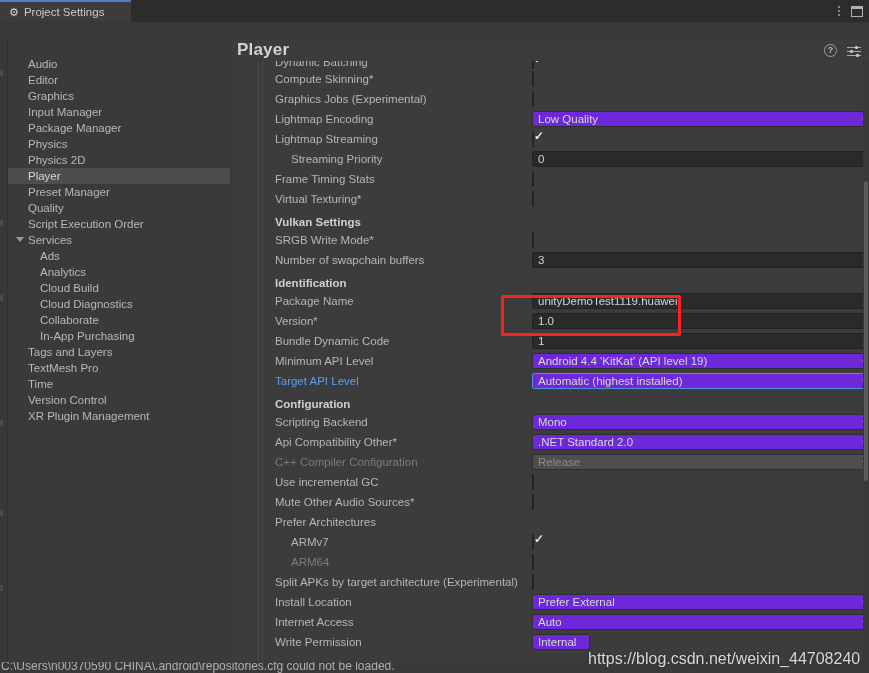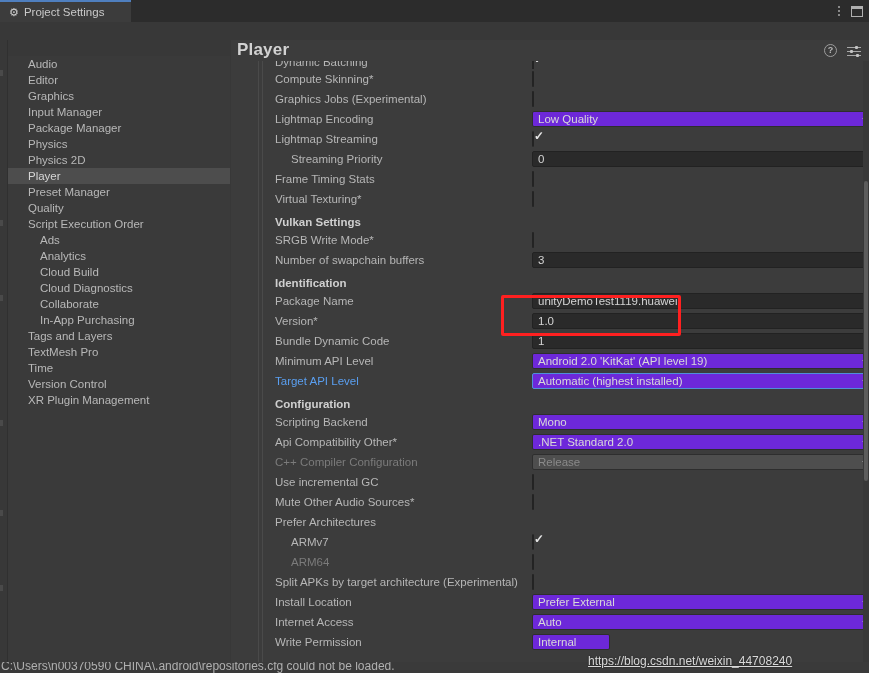--- a/index.html
+++ b/index.html
@@ -165,21 +165,21 @@
     font-size: 11.5px; color: #d8d8d8; position: relative;
   }
   .dropdown.focused { border-color: #4f8fd8; }
   .dropdown.dim { color: #8a8a8a; background: #4e4e4e; }
   .dropdown .caret {
     position: absolute; right: 6px; top: 6px;
     width: 0; height: 0;
     border-left: 4px solid transparent; border-right: 4px solid transparent;
     border-top: 4px solid #b9b9b9;
   }
-  .dropdown.narrow { width: 78px; }
+  .dropdown.narrow { width: 58px; }
   .textfield {
     width: 345px; height: 16px; background: #2a2a2a;
     border: 1px solid #222; border-radius: 2px;
     display: flex; align-items: center; padding-left: 5px;
     font-size: 11.5px; color: #d4d4d4;
   }
 
   
   .redbox {
     position: absolute; left: 501px; top: 295px;
@@ -195,25 +195,24 @@
   }
   .vscroll .thumb {
     position: absolute; left: 1px; top: 120px; width: 4px; height: 300px;
     background: #5c5c5c; border-radius: 2px;
   }
 
   
   .watermark {
     position: absolute; left: 588px; top: 668px;
     transform: translateY(-100%);
-    font-size: 12px; color: #d9d9d9;
+    font-size: 16px; color: #d9d9d9;
     white-space: nowrap; z-index: 25;
     text-shadow: 0 0 2px rgba(0,0,0,.45);
     font-family: "Liberation Sans", sans-serif;
-    text-decoration: underline;
   }
 
   
   .statusbar {
     position: absolute; left: 0; bottom: 0; width: 869px; height: 11px;
     background: #3a3a3a; overflow: hidden;
   }
   .statusbar .txt {
     position: absolute; left: 1px; top: -3px;
     font-size: 12px; color: #b0b0b0; white-space: nowrap;
@@ -260,20 +259,21 @@
       <div class="side-item"><span>Editor</span></div>
       <div class="side-item"><span>Graphics</span></div>
       <div class="side-item"><span>Input Manager</span></div>
       <div class="side-item"><span>Package Manager</span></div>
       <div class="side-item"><span>Physics</span></div>
       <div class="side-item"><span>Physics 2D</span></div>
       <div class="side-item selected"><span>Player</span></div>
       <div class="side-item"><span>Preset Manager</span></div>
       <div class="side-item"><span>Quality</span></div>
       <div class="side-item"><span>Script Execution Order</span></div>
+      <div class="side-item group"><span class="arrow"></span><span>Services</span></div>
       <div class="side-item child"><span>Ads</span></div>
       <div class="side-item child"><span>Analytics</span></div>
       <div class="side-item child"><span>Cloud Build</span></div>
       <div class="side-item child"><span>Cloud Diagnostics</span></div>
       <div class="side-item child"><span>Collaborate</span></div>
       <div class="side-item child"><span>In-App Purchasing</span></div>
       <div class="side-item"><span>Tags and Layers</span></div>
       <div class="side-item"><span>TextMesh Pro</span></div>
       <div class="side-item"><span>Time</span></div>
       <div class="side-item"><span>Version Control</span></div>
@@ -380,21 +380,21 @@
             <span class="fld">
               <span class="textfield">
                 <span>1</span>
               </span>
             </span>
           </div>
           <div class="row">
             <span class="label">Minimum API Level</span>
             <span class="fld">
               <span class="dropdown">
-                <span>Android 2.0 'KitKat' (API level 19)</span>
+                <span>Android 4.4 'KitKat' (API level 19)</span>
                 <span class="caret"></span>
               </span>
             </span>
           </div>
           <div class="row">
             <span class="label link">Target API Level</span>
             <span class="fld">
               <span class="dropdown focused">
                 <span>Automatic (highest installed)</span>
                 <span class="caret"></span>

